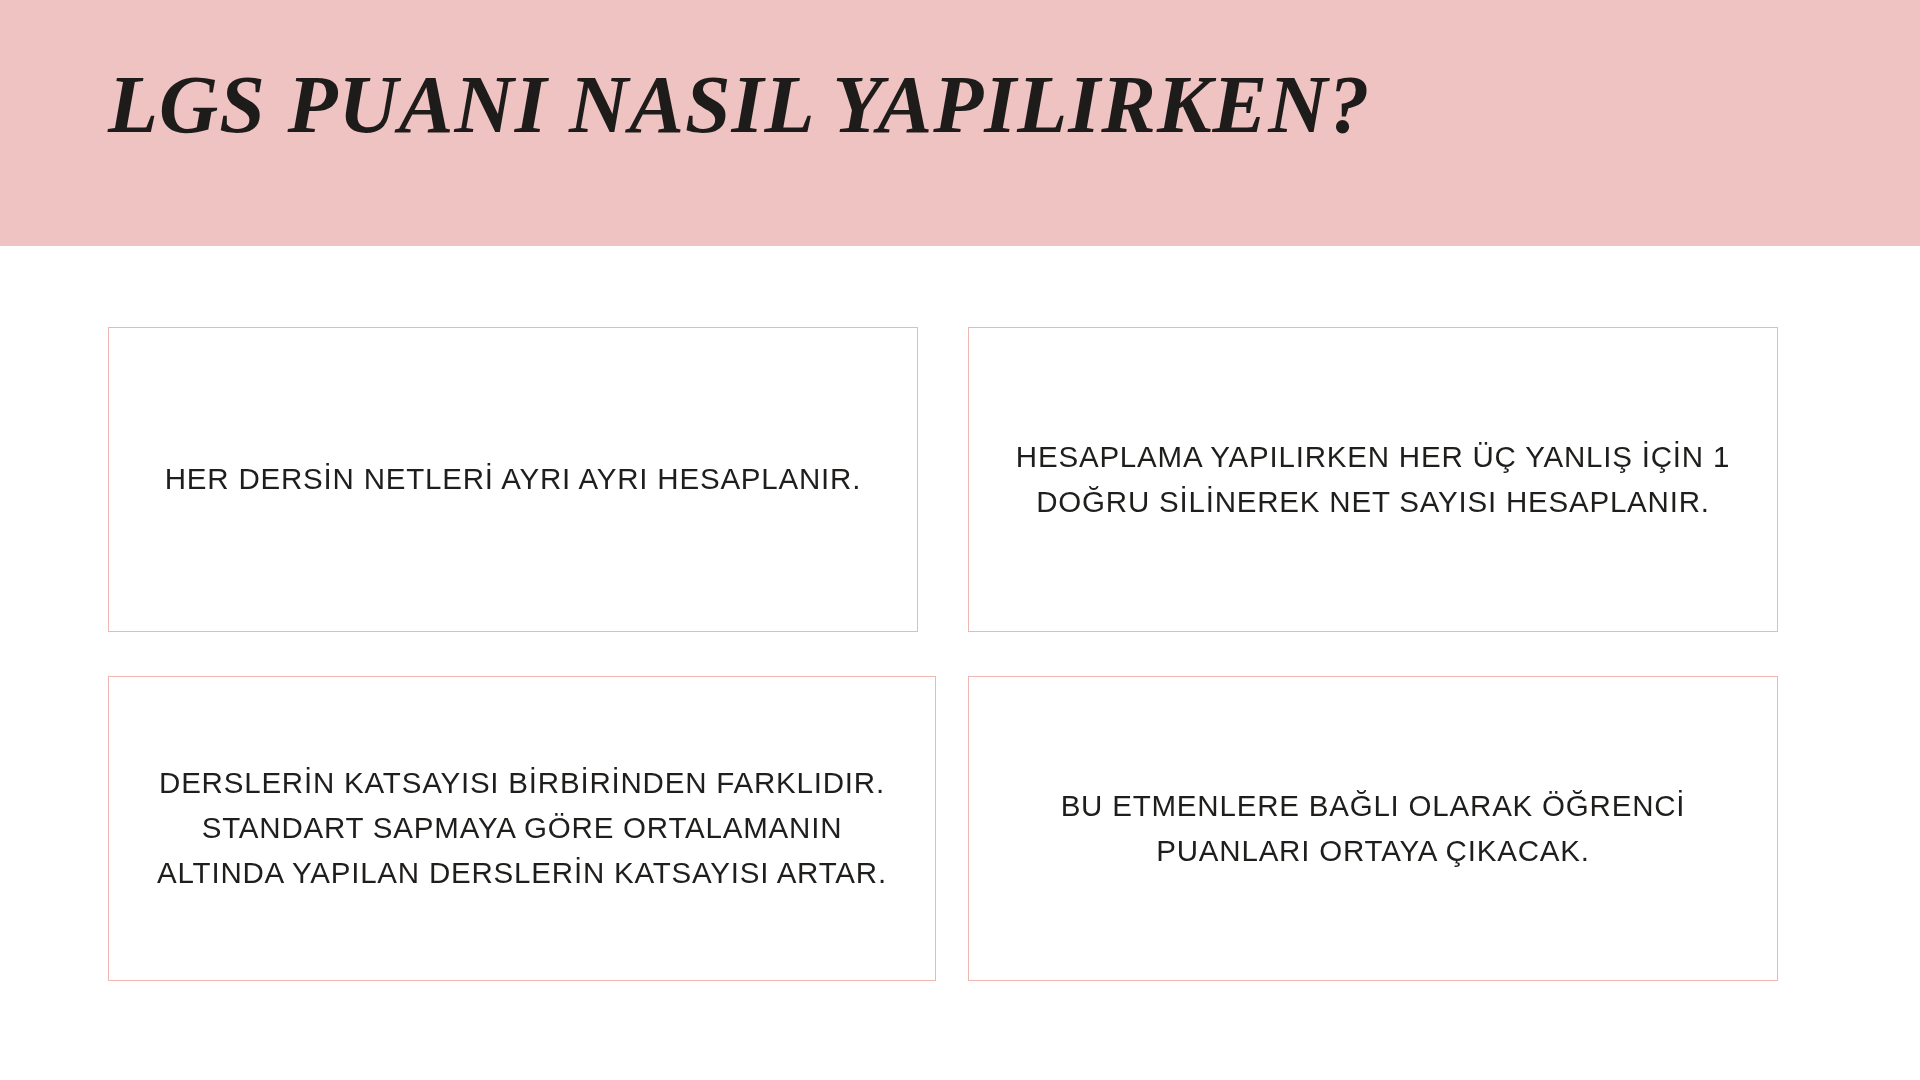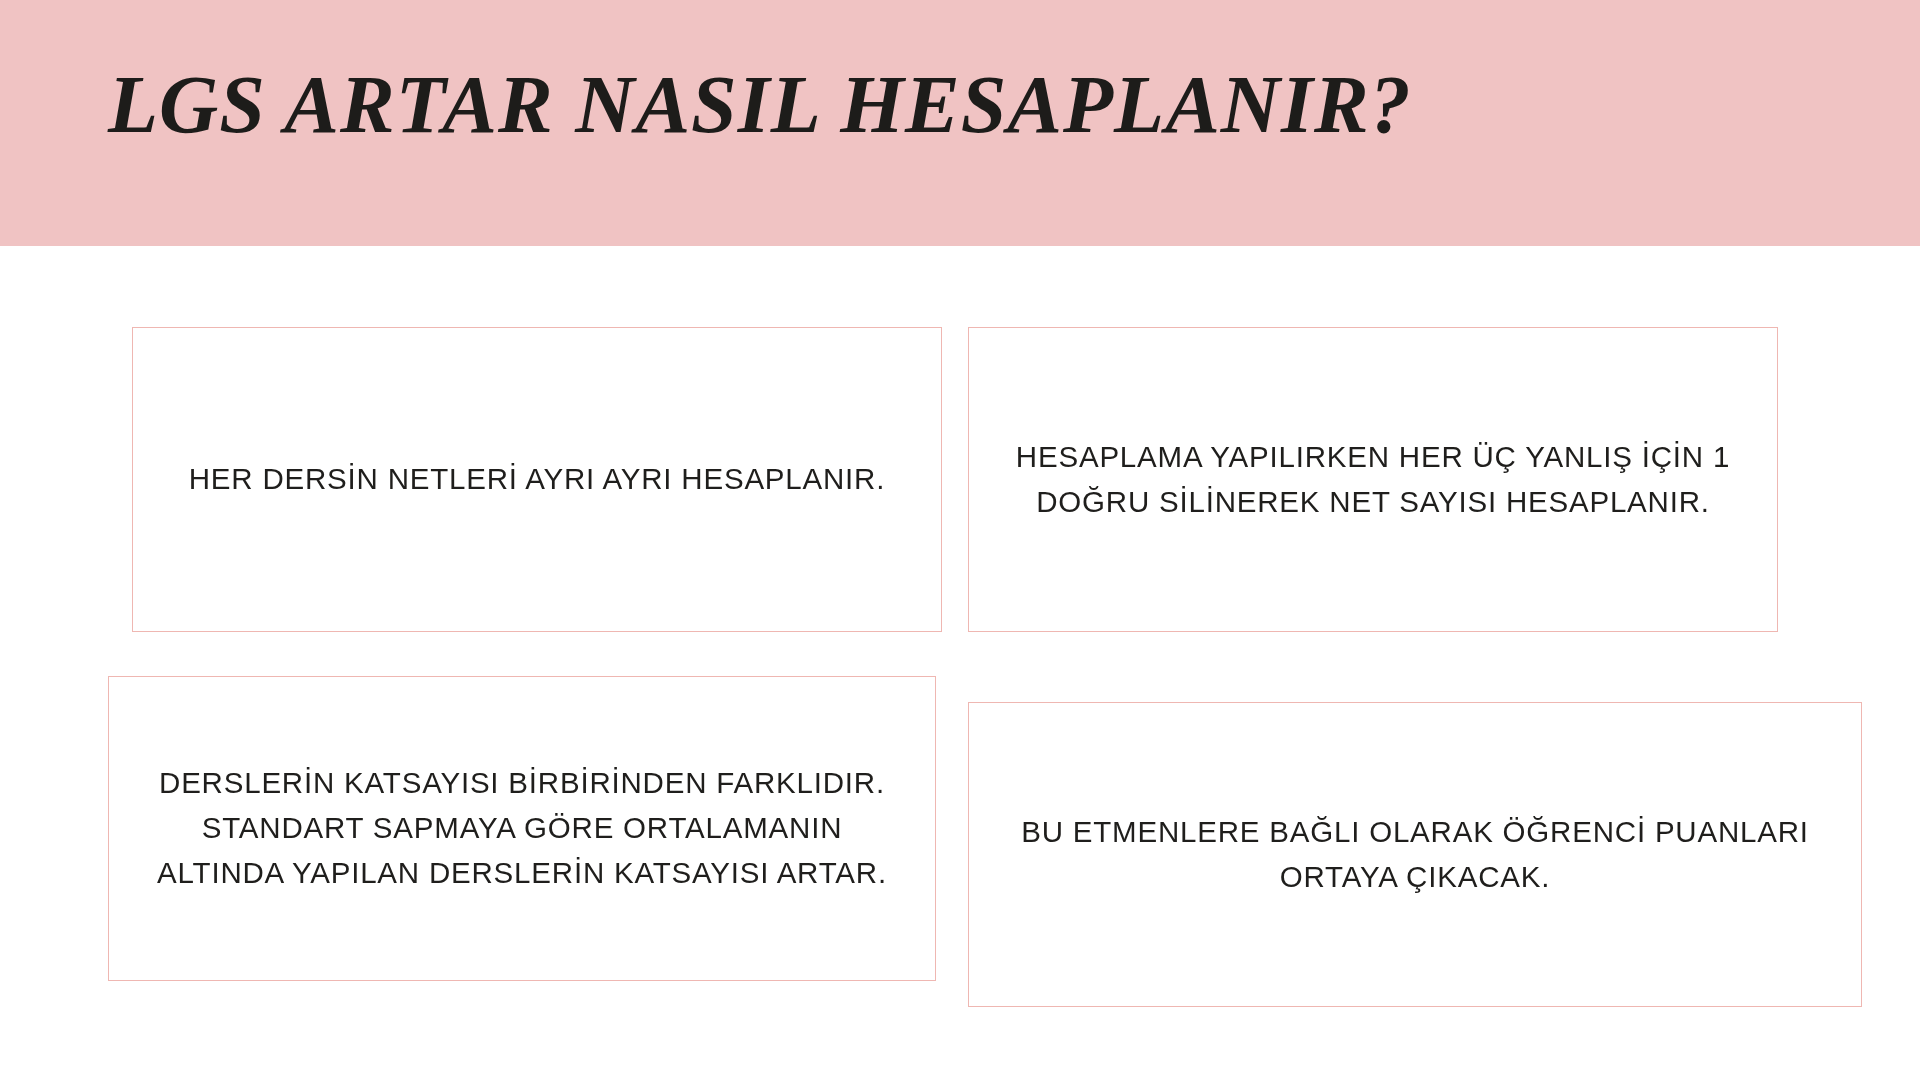--- a/index.html
+++ b/index.html
@@ -65,32 +65,32 @@
     font-size: 29.5px;
     line-height: 1.52;
     letter-spacing: 0.8px;
     color: #1f1e1c;
     text-align: center;
     text-transform: uppercase;
     font-weight: 400;
   }
 
   
-  .card-tl { left: 108px;  top: 81px;  width: 810px; height: 305px; margin-left: 24px; }
+  .card-tl { left: 108px;  top: 81px;  width: 810px; height: 305px; }
   .card-tr { left: 968px;  top: 81px;  width: 810px; height: 305px; align-items: center; }
   .card-bl { left: 108px;  top: 430px; width: 828px; height: 305px; }
-  .card-br { left: 968px;  top: 456px; width: 894px; height: 305px; }
+  .card-br { left: 968px;  top: 430px; width: 810px; height: 305px; }
 </style>
 </head>
 <body>
 
 <div class="slide">
 
   <div class="header-band">
-    <div class="header-title">LGS ARTAR NASIL HESAPLANIR?</div>
+    <div class="header-title">LGS PUANI NASIL YAPILIRKEN?</div>
   </div>
 
   <div class="cards-area">
 
     <div class="card card-tl">
       <div class="card-text">HER DERSİN NETLERİ AYRI AYRI HESAPLANIR.</div>
     </div>
 
     <div class="card card-tr">
       <div class="card-text">HESAPLAMA YAPILIRKEN HER ÜÇ YANLIŞ İÇİN 1 DOĞRU SİLİNEREK NET SAYISI HESAPLANIR.</div>

